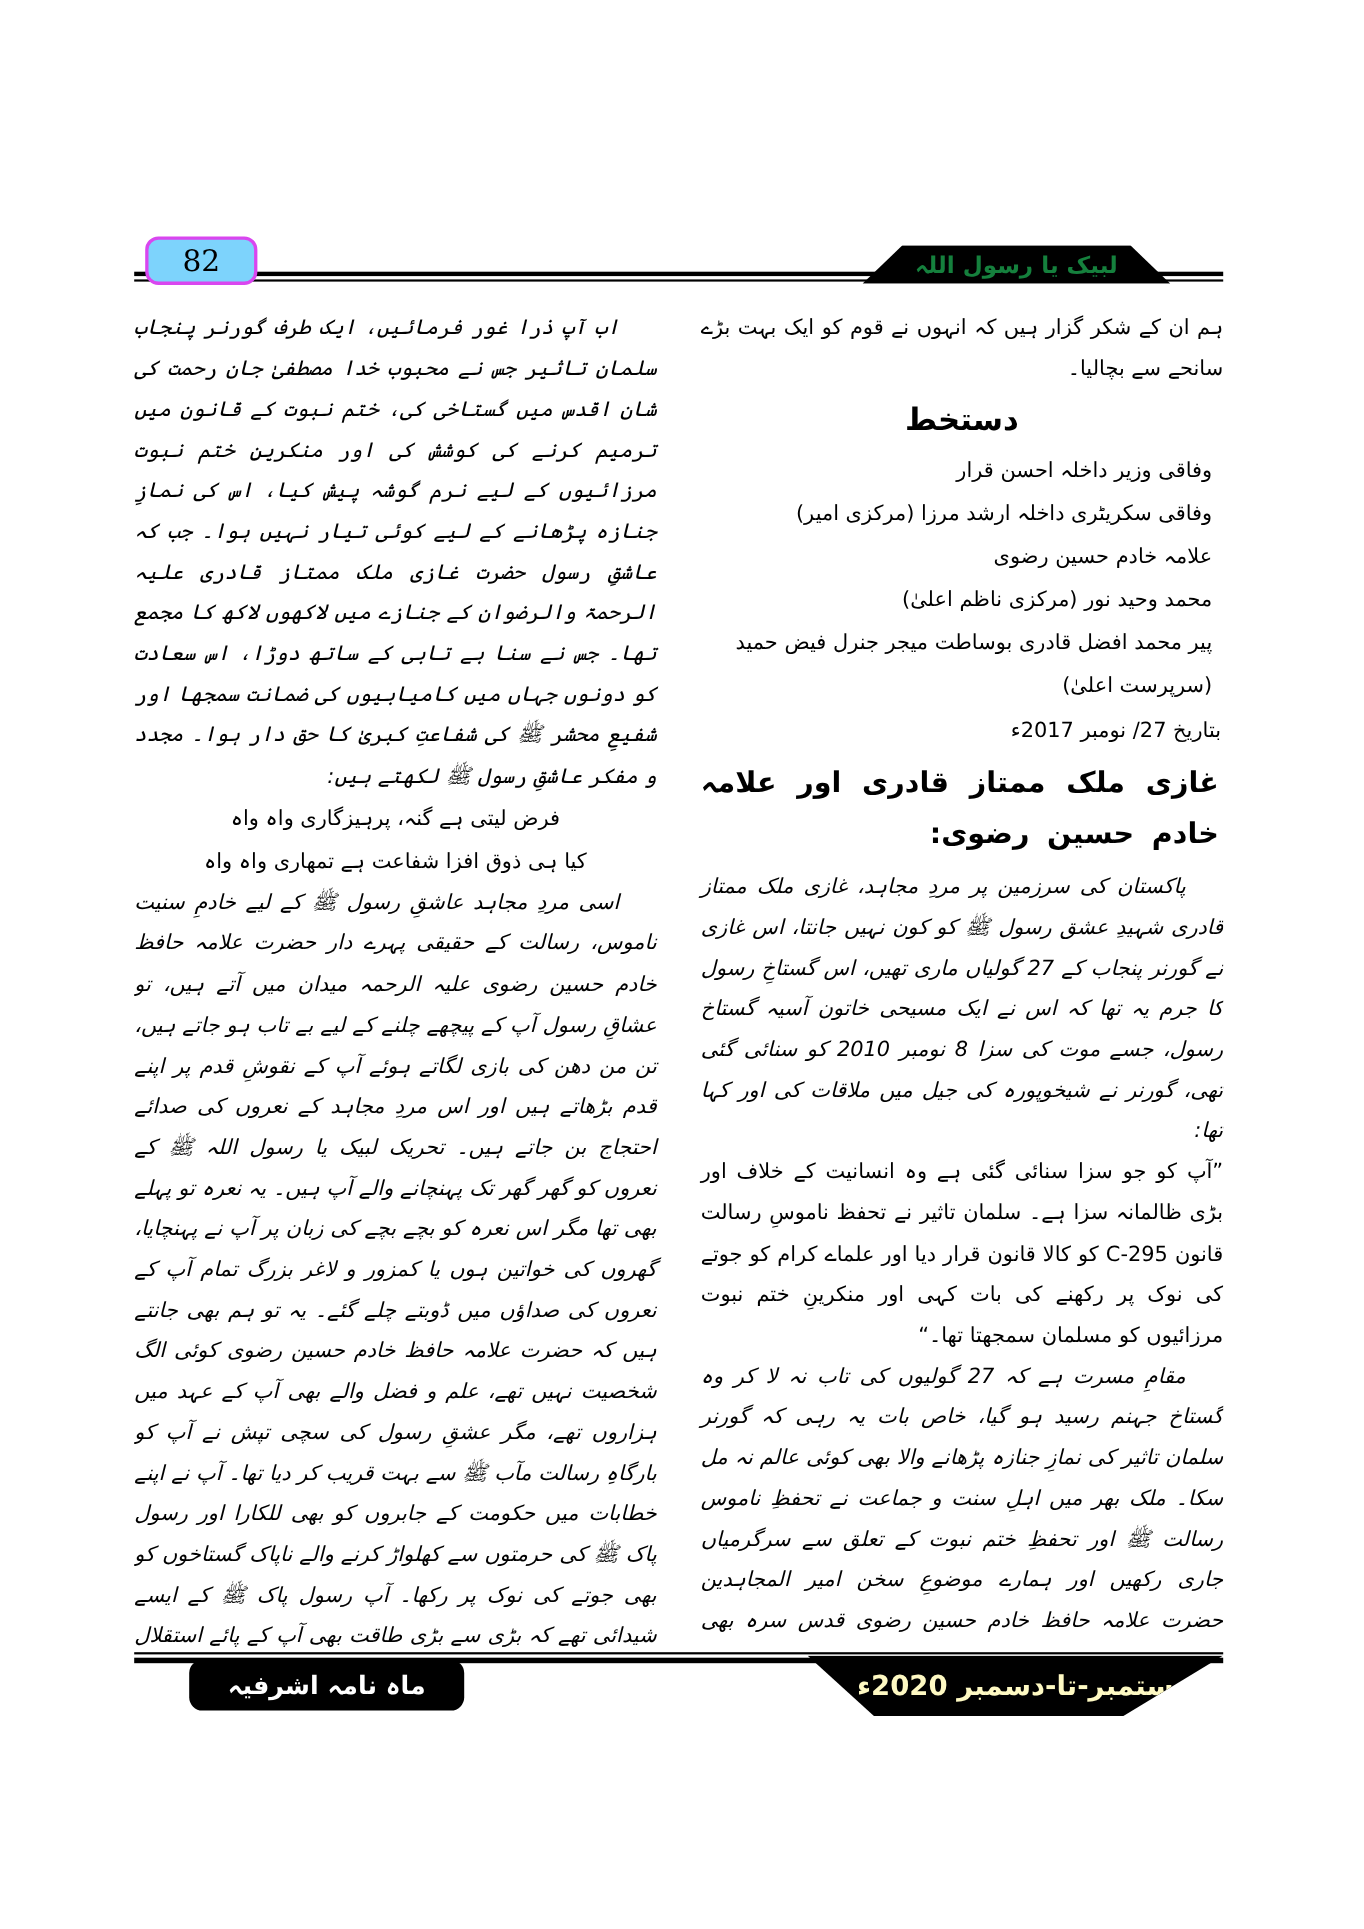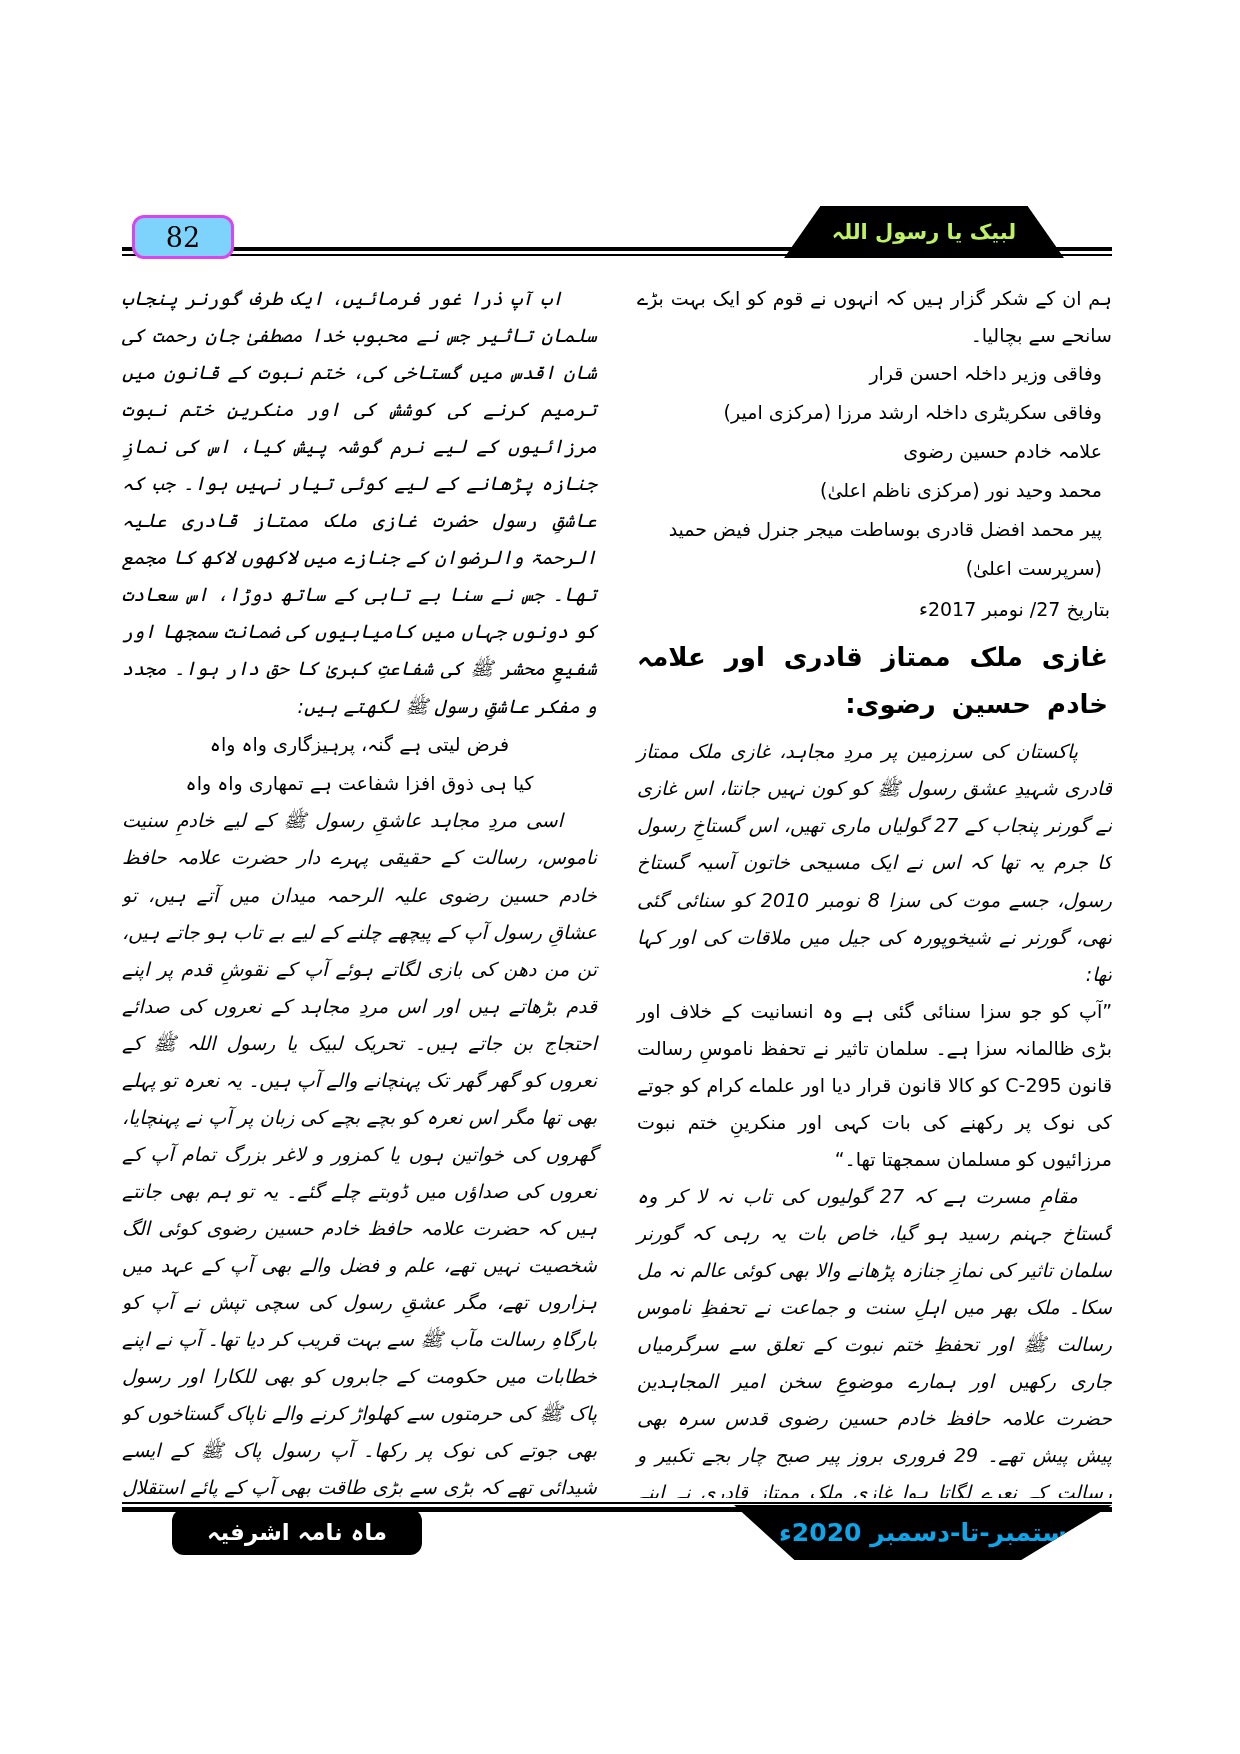--- a/index.html
+++ b/index.html
@@ -25,22 +25,22 @@
     background:#7dd3fc;border:3px solid #d946ef;border-radius:12px;
     display:flex;align-items:center;justify-content:center;
     z-index:2;
   }
   .page-number{
     font-family:"DejaVu Serif",serif;font-size:27px;line-height:1;
     direction:ltr;
   }
   .header-banner{
     position:absolute;right:48px;bottom:-2px;
-    width:280px;height:52px;
-    background:#000;color:#bef264;
+    width:280px;height:35px;
+    background:#000;color:#15803d;
     clip-path:polygon(13% 0,87% 0,100% 100%,0 100%);
     display:flex;align-items:center;justify-content:center;
     font-size:21px;font-weight:bold;
     z-index:2;
   }
   
   .content{
     position:absolute;top:280px;left:122px;right:128px;height:1218px;
     display:flex;gap:40px;
     overflow:hidden;
@@ -64,21 +64,21 @@
   .blk-date{text-align:right;padding-right:2px;line-height:2.0;margin:2px 0 6px 0;}
   .blk-verse{text-align:center;line-height:2.05;}
   
   .footer-rule{
     position:absolute;left:122px;right:128px;top:1502px;height:3px;
     border-top:2px solid #000;border-bottom:5px solid #000;z-index:1;
   }
   .footer-banner-left{
     position:absolute;right:128px;top:1505px;
     width:378px;height:55px;
-    background:#000;color:#0ea5e9;
+    background:#000;color:#fef9c3;
     clip-path:polygon(0 0,100% 0,76% 100%,16% 100%);
     display:flex;align-items:center;justify-content:center;
     font-size:25px;font-weight:bold;
     z-index:2;
   }
   .footer-banner-right{
     position:absolute;left:172px;top:1509px;
     width:250px;height:46px;
     background:#000;color:#fff;border-radius:12px;
     display:flex;align-items:center;justify-content:center;
@@ -97,20 +97,21 @@
       <span class="page-number">82</span>
     </div>
     <div class="header-banner">
       <span>لبیک یا رسول اللہ</span>
     </div>
   </header>
 
   <main class="content">
     <section class="column">
         <div class="blk blk-body">ہم ان کے شکر گزار ہیں کہ انہوں نے قوم کو ایک بہت بڑے سانحے سے بچالیا۔</div>
+        <div class="blk blk-heading-center">دستخط</div>
         <div class="blk blk-signature">وفاقی وزیر داخلہ احسن قرار</div>
         <div class="blk blk-signature">وفاقی سکریٹری داخلہ ارشد مرزا (مرکزی امیر)</div>
         <div class="blk blk-signature">علامہ خادم حسین رضوی</div>
         <div class="blk blk-signature">محمد وحید نور (مرکزی ناظم اعلیٰ)</div>
         <div class="blk blk-signature">پیر محمد افضل قادری بوساطت میجر جنرل فیض حمید (سرپرست اعلیٰ)</div>
         <div class="blk blk-date">بتاریخ 27/ نومبر 2017ء</div>
         <div class="blk blk-heading">غازی ملک ممتاز قادری اور علامہ خادم حسین رضوی:</div>
         <div class="blk blk-body-indent">پاکستان کی سرزمین پر مردِ مجاہد، غازی ملک ممتاز قادری شہیدِ عشق رسول ﷺ کو کون نہیں جانتا، اس غازی نے گورنر پنجاب کے 27 گولیاں ماری تھیں، اس گستاخِ رسول کا جرم یہ تھا کہ اس نے ایک مسیحی خاتون آسیہ گستاخ رسول، جسے موت کی سزا 8 نومبر 2010 کو سنائی گئی تھی، گورنر نے شیخوپورہ کی جیل میں ملاقات کی اور کہا تھا:</div>
         <div class="blk blk-body">”آپ کو جو سزا سنائی گئی ہے وہ انسانیت کے خلاف اور بڑی ظالمانہ سزا ہے۔ سلمان تاثیر نے تحفظ ناموسِ رسالت قانون 295-C کو کالا قانون قرار دیا اور علماے کرام کو جوتے کی نوک پر رکھنے کی بات کہی اور منکرینِ ختم نبوت مرزائیوں کو مسلمان سمجھتا تھا۔“</div>
         <div class="blk blk-body-indent">مقامِ مسرت ہے کہ 27 گولیوں کی تاب نہ لا کر وہ گستاخ جہنم رسید ہو گیا، خاص بات یہ رہی کہ گورنر سلمان تاثیر کی نمازِ جنازہ پڑھانے والا بھی کوئی عالم نہ مل سکا۔ ملک بھر میں اہلِ سنت و جماعت نے تحفظِ ناموس رسالت ﷺ اور تحفظِ ختم نبوت کے تعلق سے سرگرمیاں جاری رکھیں اور ہمارے موضوعِ سخن امیر المجاہدین حضرت علامہ حافظ خادم حسین رضوی قدس سرہ بھی پیش پیش تھے۔ 29 فروری بروز پیر صبح چار بجے تکبیر و رسالت کے نعرے لگاتا ہوا غازی ملک ممتاز قادری نے اپنے ہاتھوں سے گلے میں پھانسی کا پھندا ڈالا اور اپنے اور ہم سب کے آقا مصطفیٰ جان رحمت ﷺ کی بارگاہ میں اپنے غلامانہ انداز سے سر پر عمامہ شریف باندھ کر حاضر ہو گئے۔</div>

